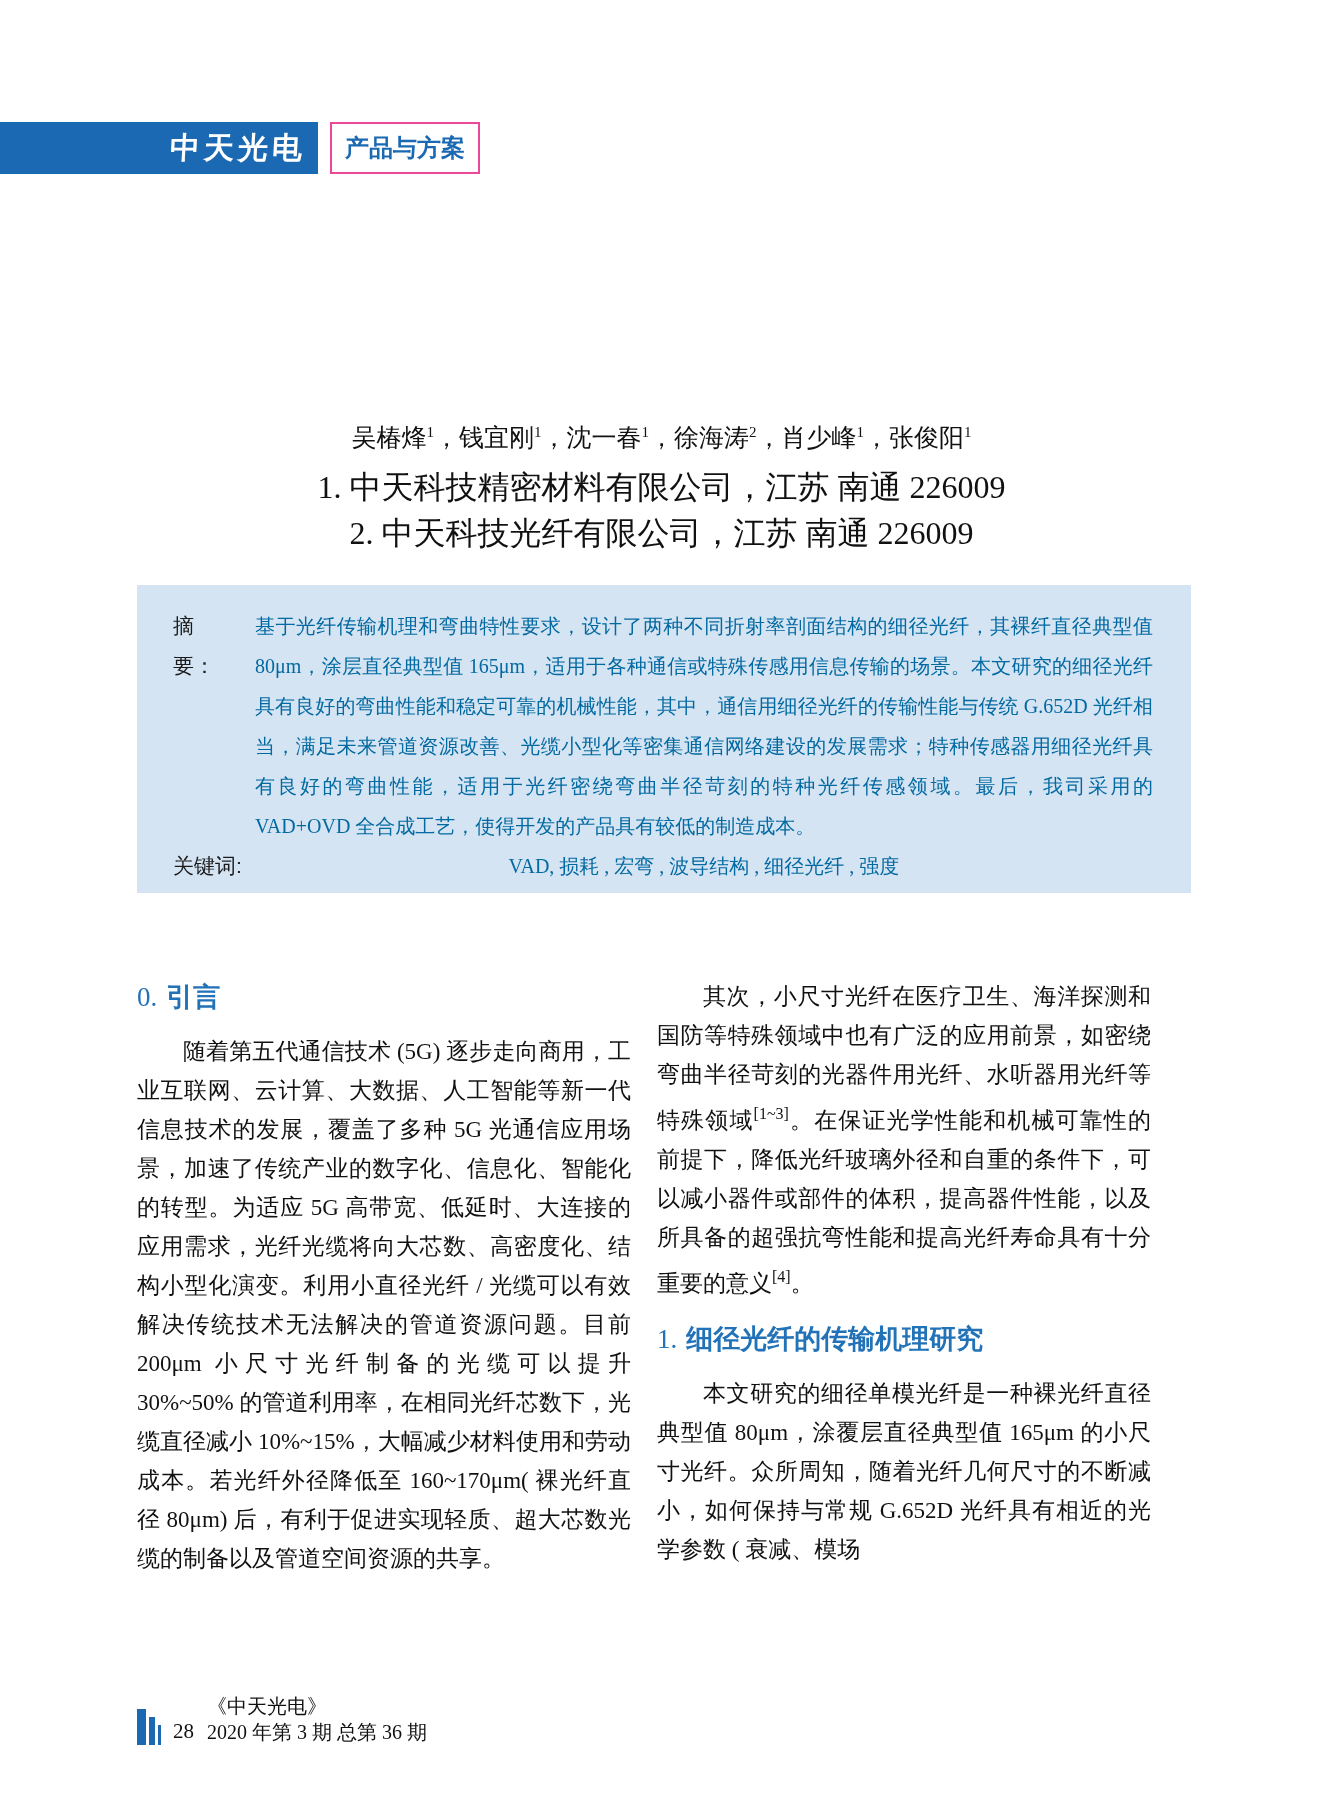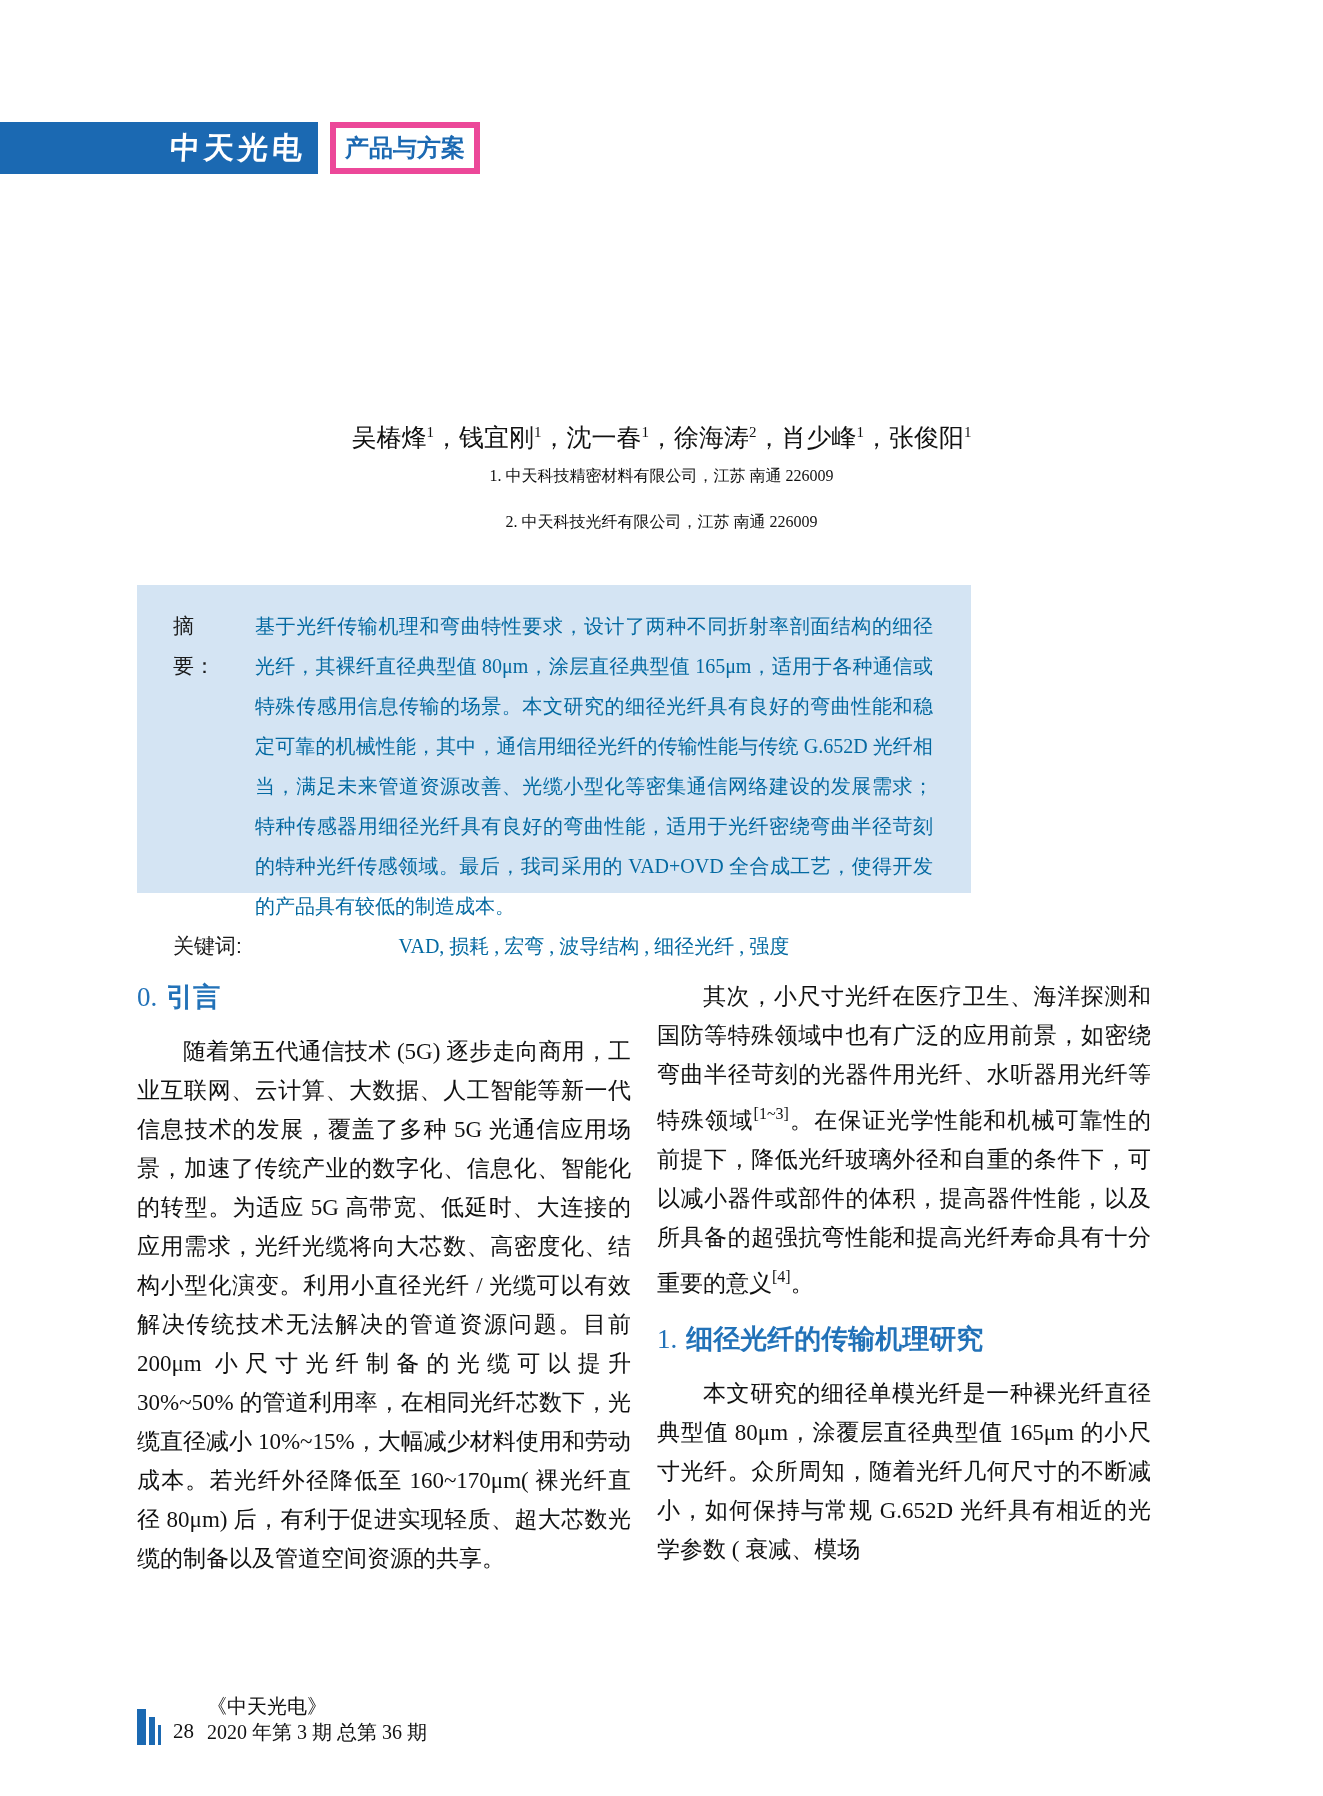--- a/index.html
+++ b/index.html
@@ -13,41 +13,41 @@
     position:absolute; left:0; top:122px; width:318px; height:52px;
     background:#1b69b2; display:flex; align-items:center; justify-content:flex-end;
     padding-right:12px; box-sizing:border-box;
   }
   .logo-text {
     color:#ffffff; font-weight:bold; font-size:30px; letter-spacing:4px;
     font-family:"DejaVu Serif","Liberation Serif",serif; transform:skewX(-3deg);
   }
   .section-box {
     position:absolute; left:330px; top:122px; width:150px; height:52px;
-    border:6px solid #ec4899; box-sizing:border-box; background:#ffffff;
+    border:2px solid #ec4899; box-sizing:border-box; background:#ffffff;
     display:flex; align-items:center; justify-content:center;
     color:#1b69b2; font-weight:bold; font-size:24px;
     font-family:"Liberation Sans","DejaVu Sans",sans-serif;
   }
   
   .article-title {
     position:absolute; left:137px; top:337px; width:1049px; text-align:center;
     font-size:39px; font-weight:bold; color:#2272b8; letter-spacing:1px;
   }
   .authors-line {
     position:absolute; left:137px; top:421px; width:1049px; text-align:center;
     font-size:25px; color:#111;
   }
   .authors-line sup { font-size:15px; }
-  .affil { position:absolute; left:137px; width:1049px; text-align:center; font-size:16px; }
+  .affil { position:absolute; left:137px; width:1049px; text-align:center; font-size:32px; }
   .affil-1 { top:466px; }
   .affil-2 { top:512px; }
   
   .abstract-box {
-    position:absolute; left:137px; top:585px; width:834px; height:308px;
+    position:absolute; left:137px; top:585px; width:1054px; height:308px;
     background:#d4e4f3; box-sizing:border-box; padding:21px 38px 0 36px;
   }
   .abstract-row, .keywords-row { display:flex; }
   .abs-label, .kw-label {
     flex:none; width:82px; font-size:21px; line-height:40px; color:#1a1a1a;
     font-family:"Liberation Sans","DejaVu Sans",sans-serif;
   }
   .abs-text, .kw-text { flex:1; font-size:20px; line-height:40px; text-align:justify; color:#0369a1; }
   .kw-text { text-align:center; }
   

